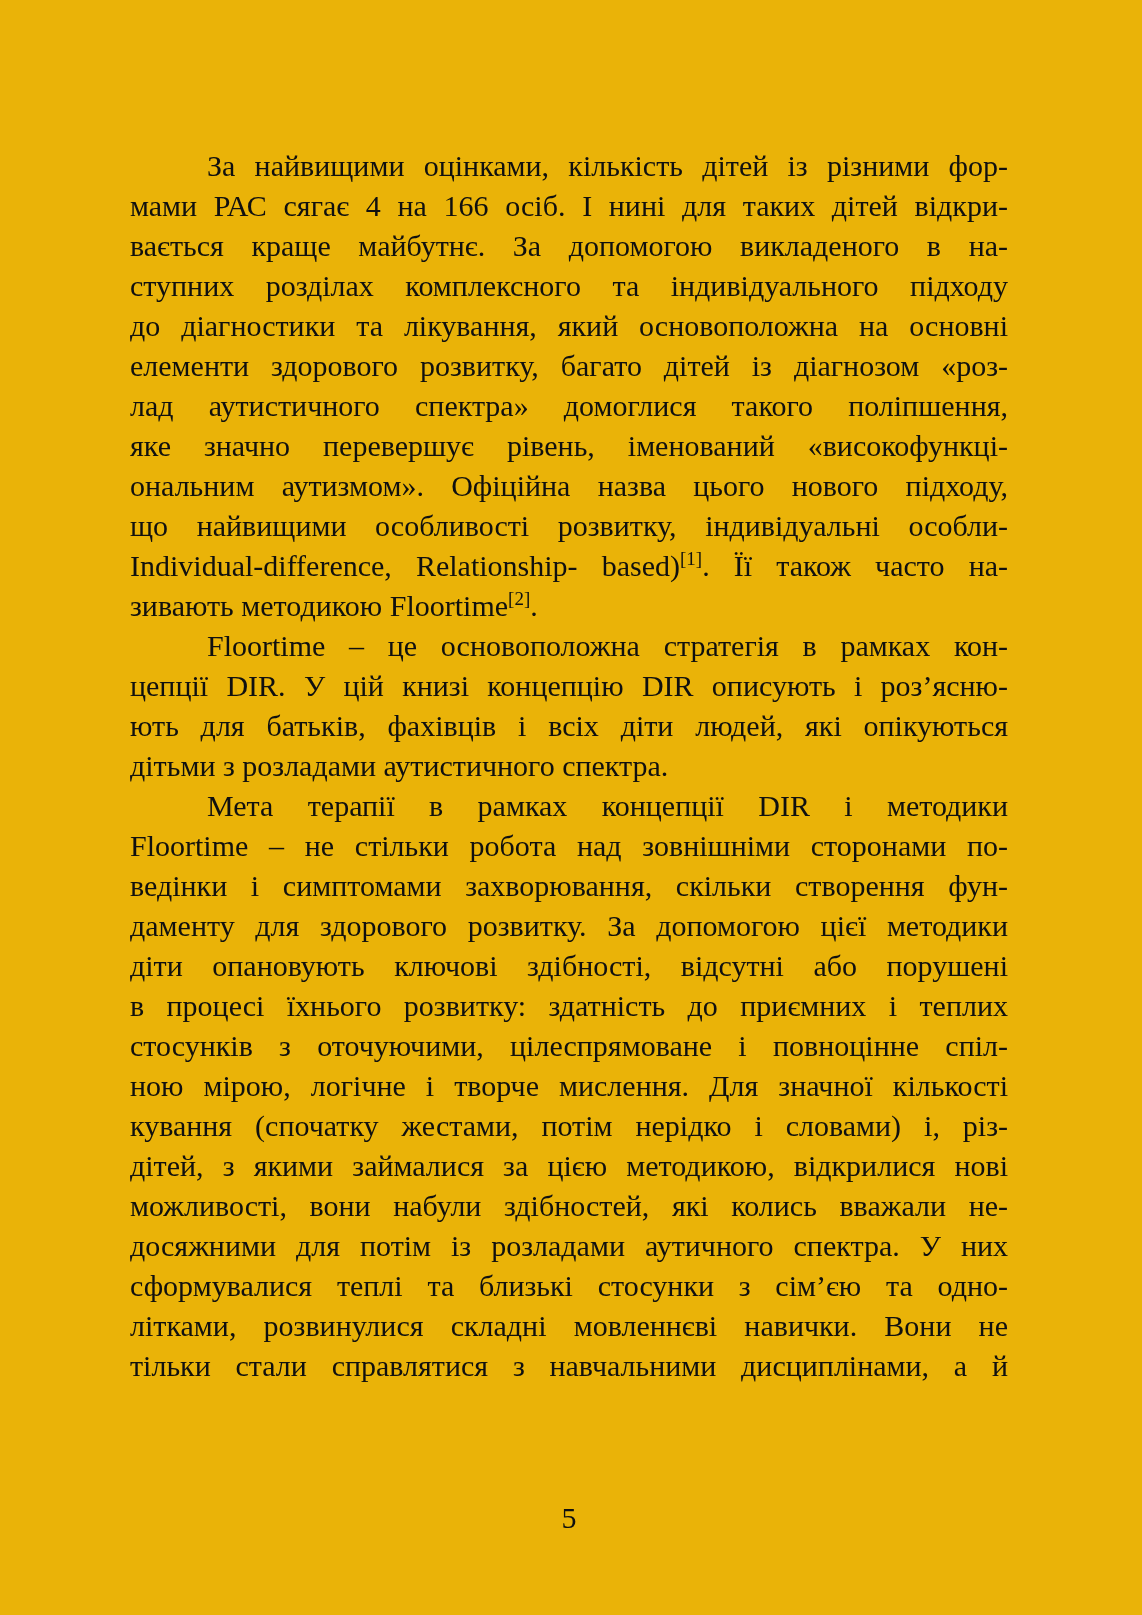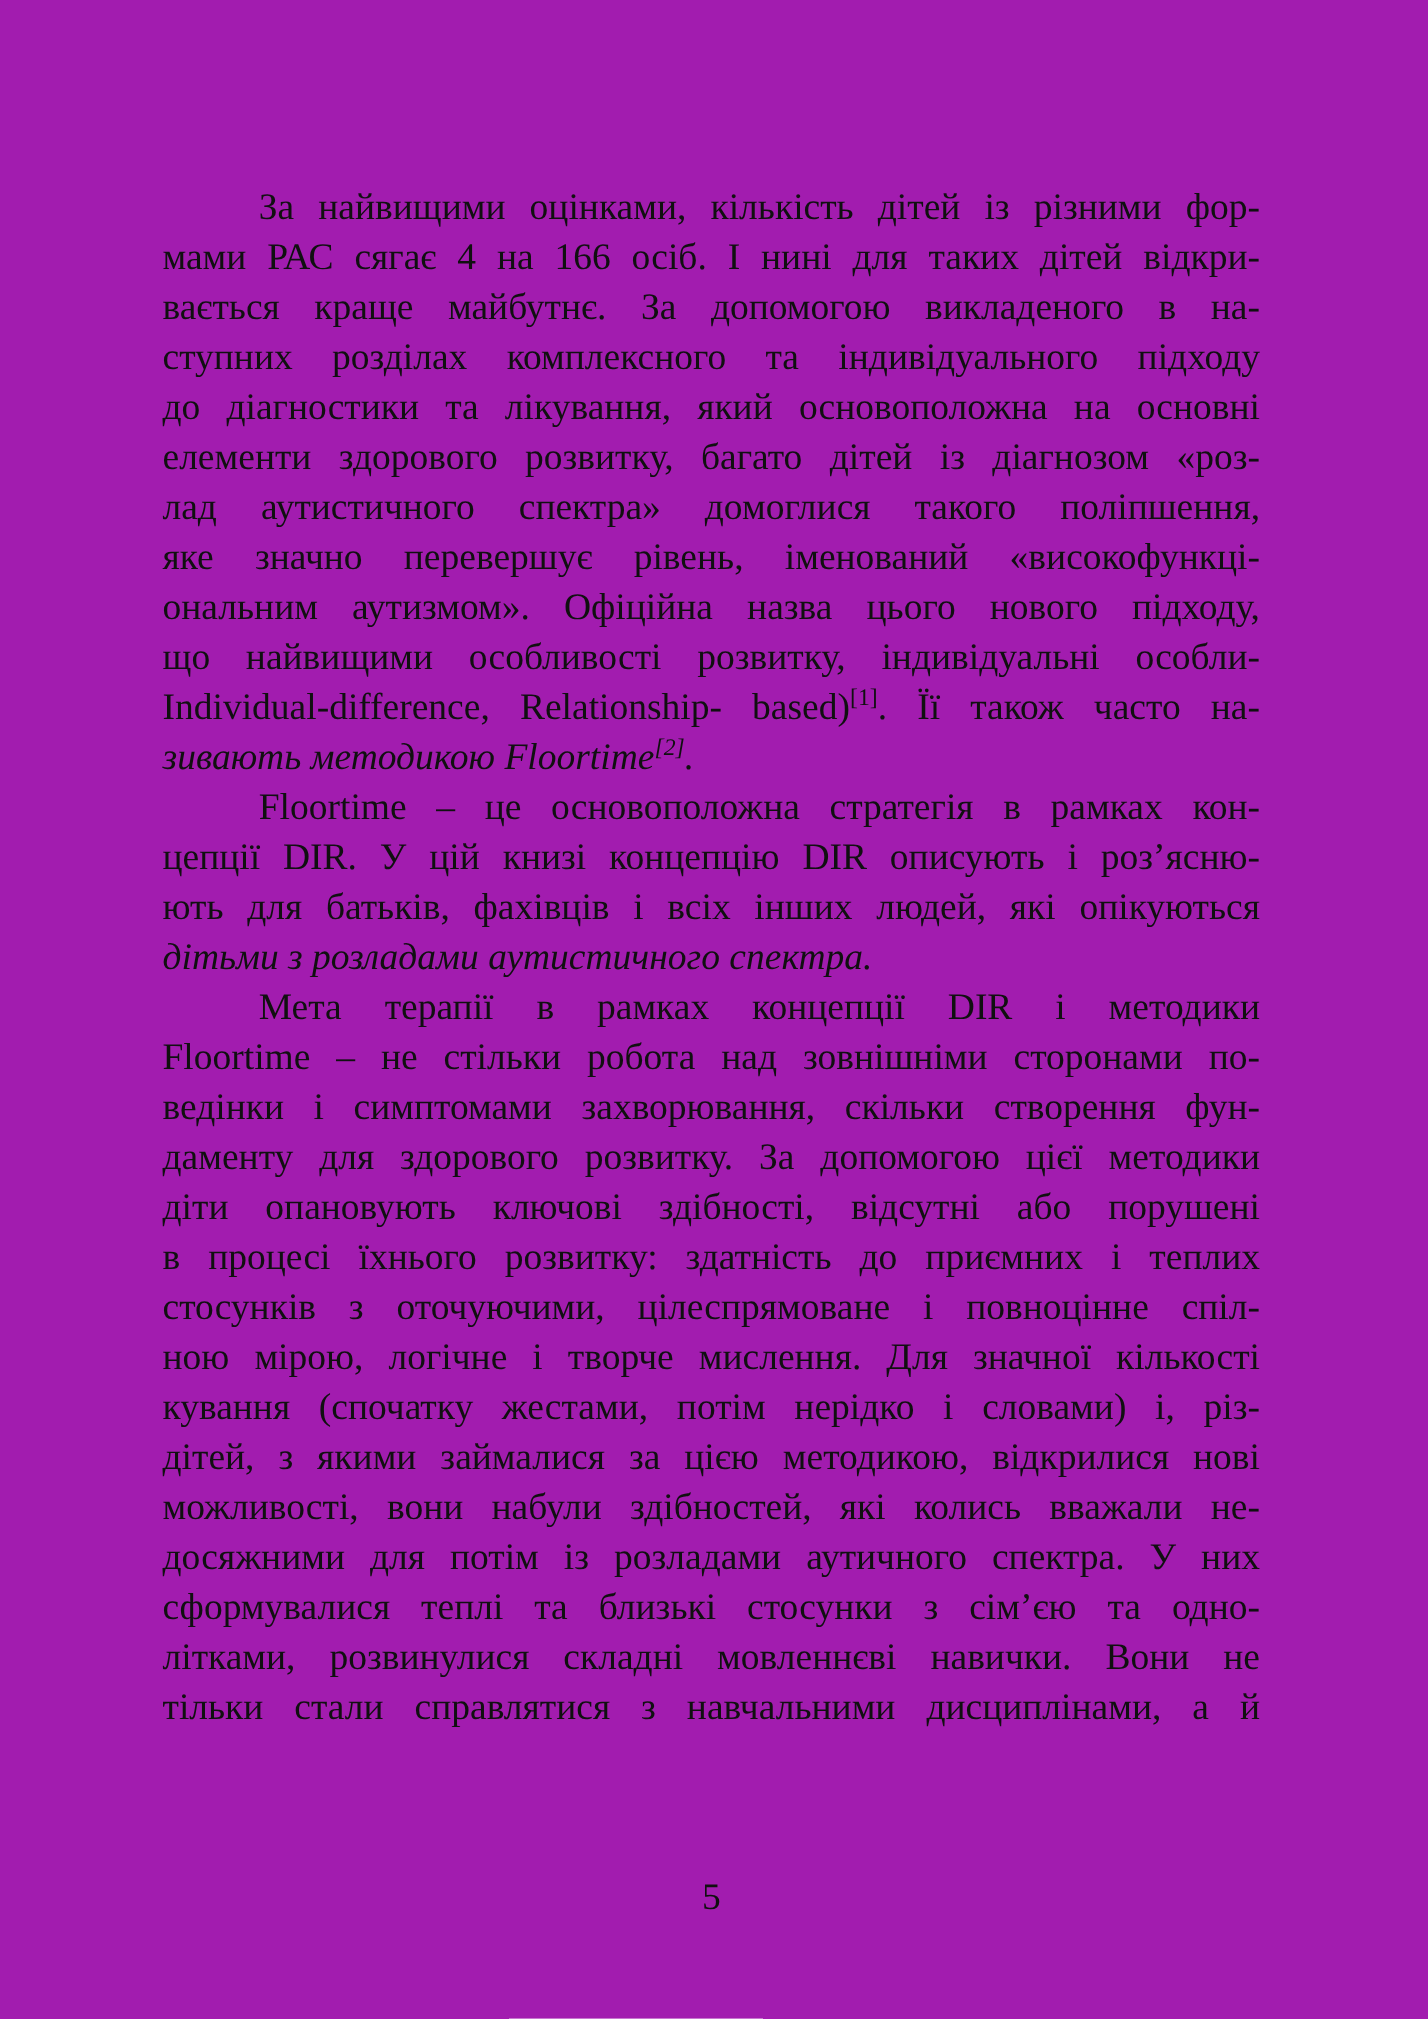--- a/index.html
+++ b/index.html
@@ -1,41 +1,41 @@
 <!DOCTYPE html>
 <html><head>
 <meta charset="utf-8">
 <style>
   * { margin: 0; padding: 0; box-sizing: border-box; }
   html, body { background: #fdfdfd; }
   .page {
     position: relative;
     width: 1142px;
     height: 1615px;
-    background: #a21caf;
+    background: #eab308;
     font-family: "Liberation Serif", serif;
     color: #101010;
     overflow: hidden;
   }
   .text-block {
     position: absolute;
     left: 130px;
     top: 146px;
     width: 878px;
     font-size: 30px;
     line-height: 40px;
   }
   .paragraph + .paragraph { }
   .line {
     text-align: justify;
     text-align-last: justify;
     text-justify: inter-word;
   }
   .line.first { text-indent: 77px; }
-  .line.endline { text-align-last: left; font-style: italic; }
+  .line.endline { text-align-last: left; }
   sup.fnref {
     font-size: 19px;
     line-height: 0;
     vertical-align: baseline;
     position: relative;
     top: -11px;
   }
   .page-number {
     position: absolute;
     left: 130px;
@@ -61,21 +61,21 @@
         <div class="line">лад аутистичного спектра» домоглися такого поліпшення,</div>
         <div class="line">яке значно перевершує рівень, іменований «високофункці-</div>
         <div class="line">ональним аутизмом». Офіційна назва цього нового підходу,</div>
         <div class="line">що найвищими особливості розвитку, індивідуальні особли-</div>
         <div class="line">Individual-difference, Relationship- based)<sup class="fnref">[1]</sup>. Її також часто на-</div>
         <div class="line endline">зивають методикою Floortime<sup class="fnref">[2]</sup>.</div>
       </div>
       <div class="paragraph">
         <div class="line first">Floortime – це основоположна стратегія в рамках кон-</div>
         <div class="line">цепції DIR. У цій книзі концепцію DIR описують і роз’ясню-</div>
-        <div class="line">ють для батьків, фахівців і всіх інших людей, які опікуються</div>
+        <div class="line">ють для батьків, фахівців і всіх діти людей, які опікуються</div>
         <div class="line endline">дітьми з розладами аутистичного спектра.</div>
       </div>
       <div class="paragraph">
         <div class="line first">Мета терапії в рамках концепції DIR і методики</div>
         <div class="line">Floortime – не стільки робота над зовнішніми сторонами по-</div>
         <div class="line">ведінки і симптомами захворювання, скільки створення фун-</div>
         <div class="line">даменту для здорового розвитку. За допомогою цієї методики</div>
         <div class="line">діти опановують ключові здібності, відсутні або порушені</div>
         <div class="line">в процесі їхнього розвитку: здатність до приємних і теплих</div>
         <div class="line">стосунків з оточуючими, цілеспрямоване і повноцінне спіл-</div>

